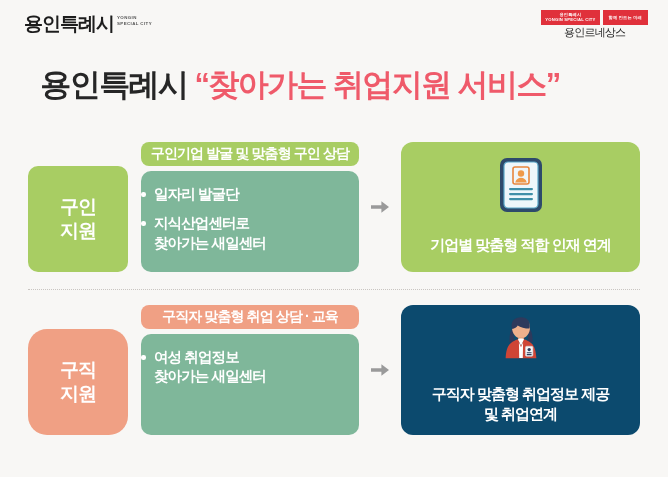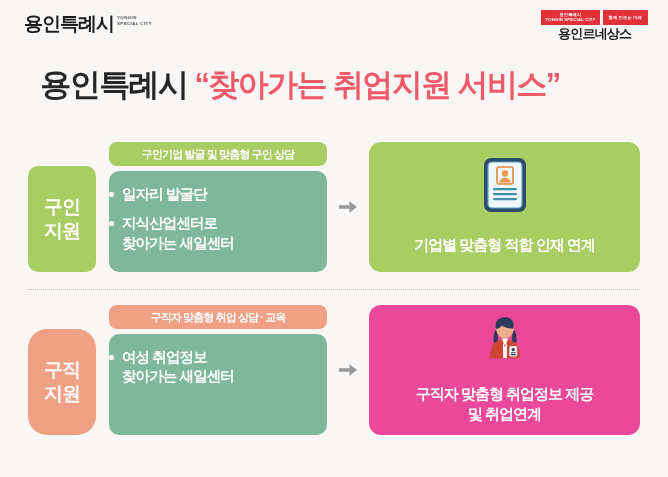--- a/index.html
+++ b/index.html
@@ -65,22 +65,22 @@
     font-size: 4.2px;
     font-weight: bold;
     padding: 2px 4px;
     line-height: 1.3;
     letter-spacing: 0.2px;
     white-space: pre-line;
     text-align: center;
   }
   .badge-red.wide { padding: 2px 6px; display:flex; align-items:center; }
   .logo-right-main {
-    font-size: 13px;
-    font-weight: bold;
+    font-size: 11px;
+    font-weight: normal;
     color: #1d1d1d;
     letter-spacing: -0.8px;
     line-height: 1;
   }
 
   
   .title {
     position: absolute;
     top: 66px;
     left: 0;
@@ -111,21 +111,21 @@
     width: 612px;
     height: 130px;
     display: flex;
     align-items: stretch;
   }
   .row.row-green  { top: 142px; }
   .row.row-orange { top: 305px; }
 
   
   .cat-label {
-    width: 68px;
+    width: 100px;
     border-radius: 10px;
     display: flex;
     align-items: center;
     justify-content: center;
     color: #ffffff;
     font-size: 19px;
     font-weight: bold;
     letter-spacing: -1px;
     line-height: 1.25;
     text-align: right;
@@ -144,21 +144,21 @@
     flex-direction: column;
     flex: none;
   }
   .mid-head {
     border-radius: 8px;
     height: 24px;
     display: flex;
     align-items: center;
     justify-content: center;
     color: #ffffff;
-    font-size: 11px;
+    font-size: 14px;
     font-weight: bold;
     letter-spacing: -0.9px;
     white-space: nowrap;
   }
   .row-green  .mid-head { background: #a8cd63; }
   .row-orange .mid-head { background: #f0a084; }
 
   .mid-body {
     margin-top: 5px;
     flex: 1;
@@ -209,21 +209,21 @@
     flex: 1;
     border-radius: 12px;
     display: flex;
     flex-direction: column;
     align-items: center;
     justify-content: center;
     padding: 8px 10px 12px;
     box-sizing: border-box;
   }
   .row-green  .result { background: #a8cd63; }
-  .row-orange .result { background: #ec4899; }
+  .row-orange .result { background: #0c4a6e; }
   .result-caption {
     margin-top: 21px;
     color: #ffffff;
     font-size: 15px;
     font-weight: bold;
     letter-spacing: -1px;
     line-height: 1.3;
     text-align: center;
     white-space: pre-line;
   }

